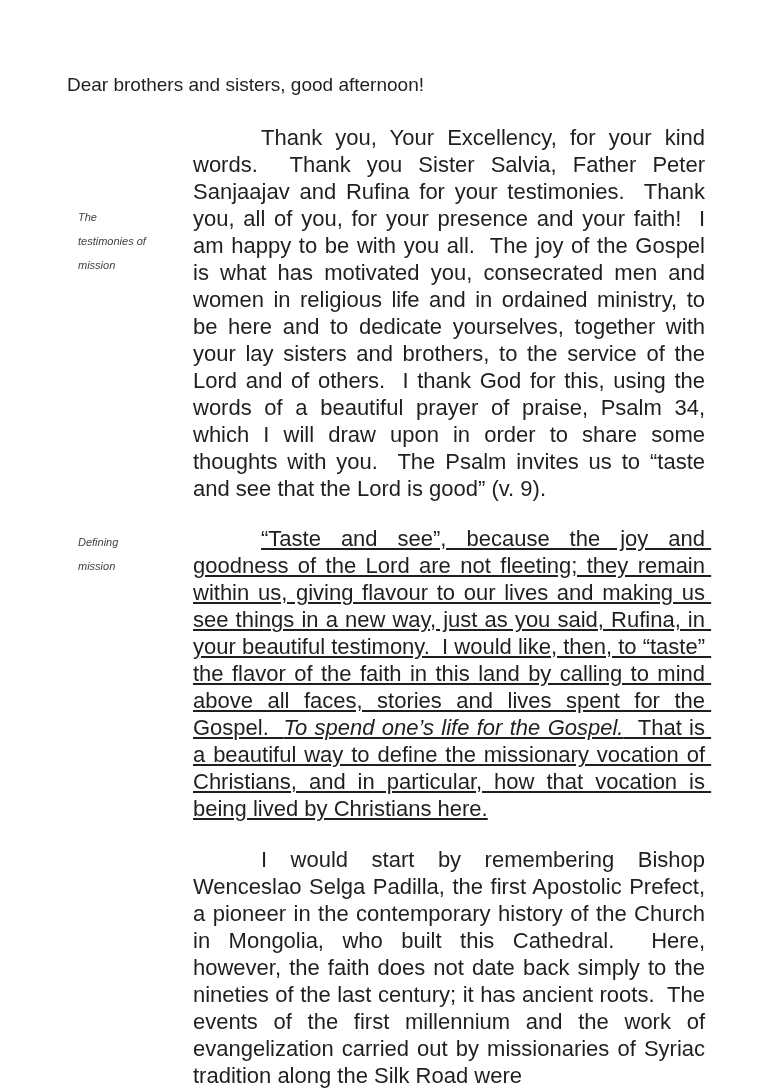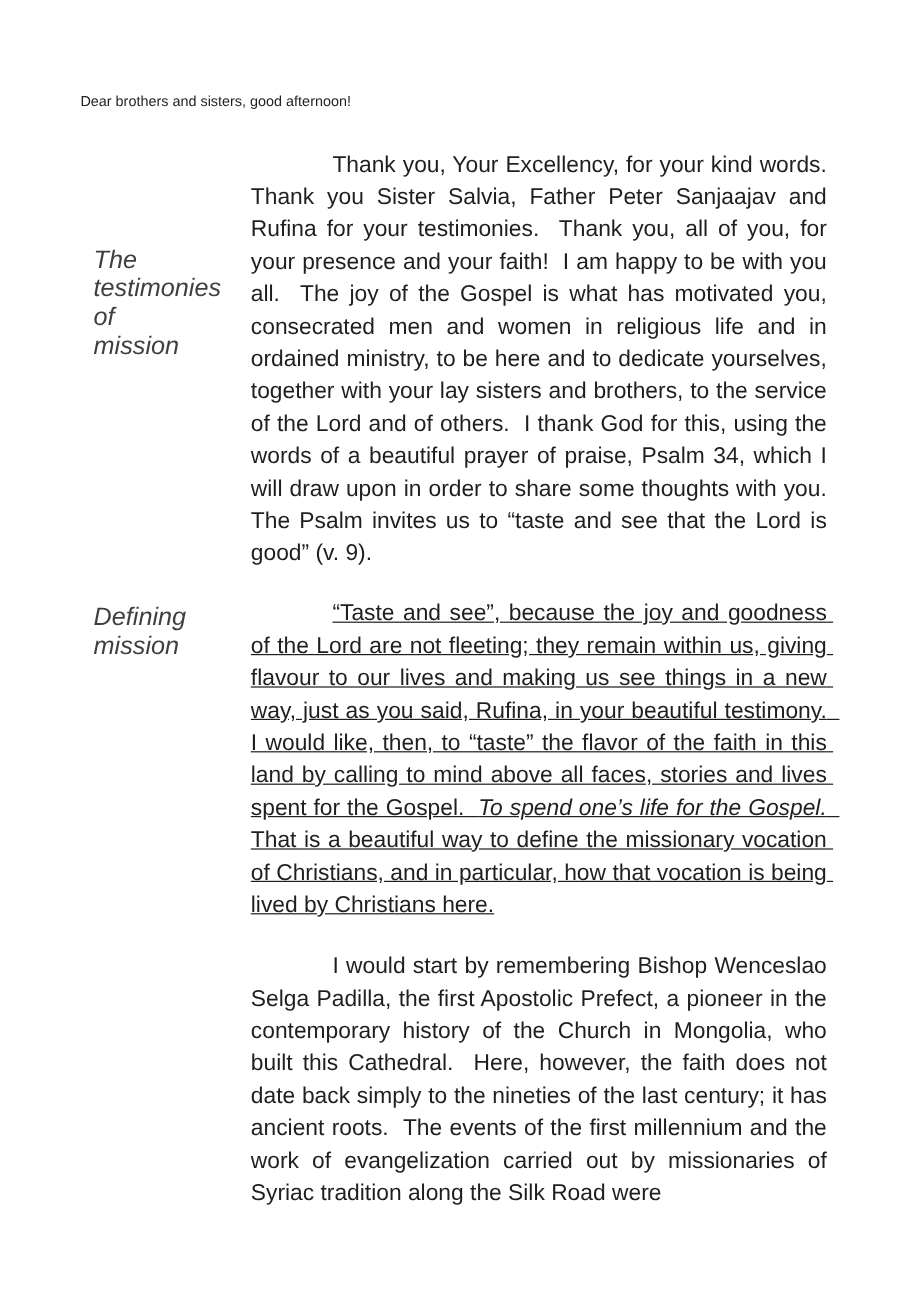--- a/index.html
+++ b/index.html
@@ -14,47 +14,47 @@
     height:1091px;
     background:var(--page-bg);
     font-family:"Liberation Sans", sans-serif;
     color:var(--body-text);
     overflow:hidden;
     box-sizing:border-box;
   }
   .greeting{
     margin:0;
     padding:71px 0 0 67px;
-    font-size:12px;
+    font-size:19px;
     line-height:27px;
     color:var(--body-text);
   }
   .sec{
     position:relative;
     margin-left:193px;
     width:512px;
   }
   .sec-1{margin-top:26px;}
   .sec-2{margin-top:23px;text-decoration:underline;}
   .sec-3{margin-top:24px;}
   .body-par{
-    margin:16px;
-    font-size:19px;
+    margin:0;
+    font-size:22px;
     line-height:27px;
     text-align:justify;
     text-indent:68px;
     white-space:pre-wrap;
     color:var(--body-text);
   }
   .note{
     position:absolute;
     left:-115px;
     top:5px;
     width:112px;
-    font-size:21px;
+    font-size:11px;
     line-height:24px;
     font-style:italic;
     color:var(--note-text);
   }
   .sec-1 .note{top:81px;}
 </style>
 </head>
 <body>
 
 <div class="page">

